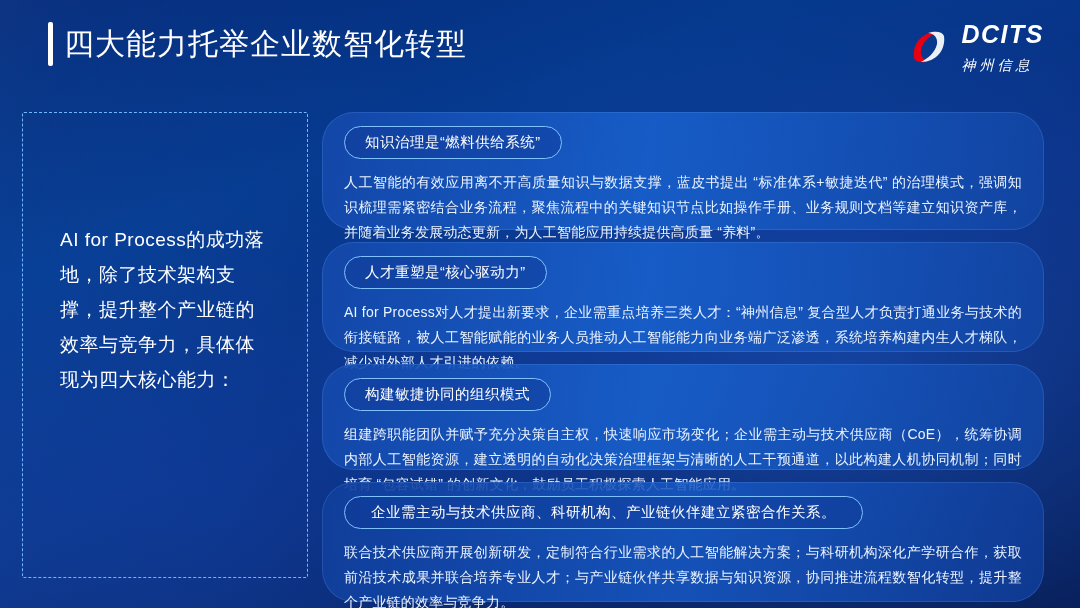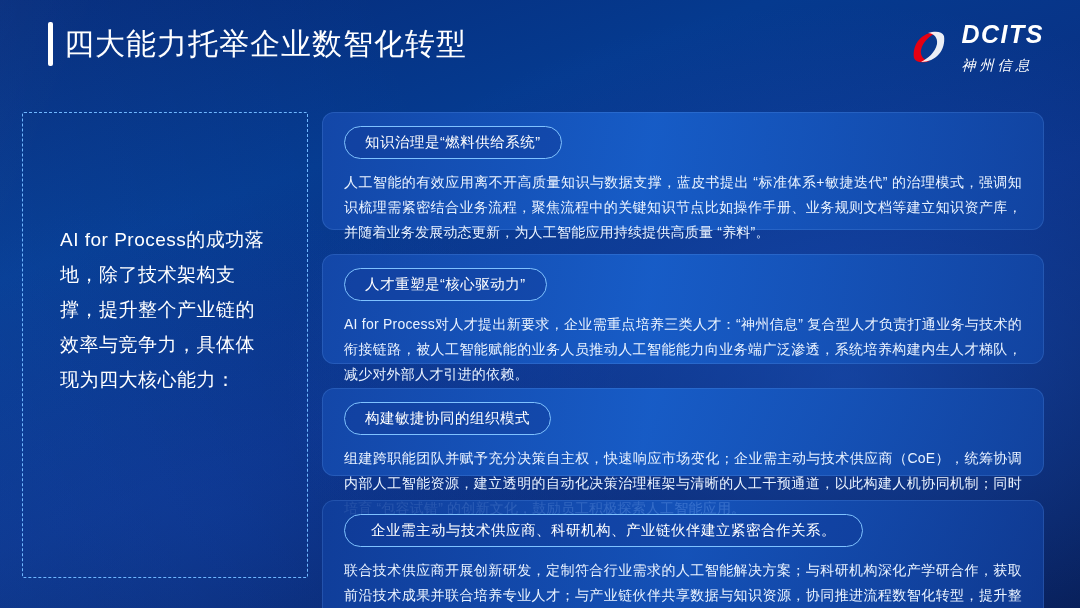--- a/index.html
+++ b/index.html
@@ -95,22 +95,22 @@
 
   
   .cards {
     position: absolute;
     left: 322px; top: 112px;
     width: 722px;
   }
   .card {
     position: relative;
     width: 722px;
-    border-radius: 12px;
-    margin-bottom: 24px;
+    border-radius: 32px;
+    margin-bottom: 12px;
     background: linear-gradient(100deg, rgba(20,72,170,0.92) 0%, rgba(24,96,205,0.88) 45%, rgba(18,70,165,0.82) 100%);
     box-shadow: inset 0 0 0 1px rgba(120,180,255,0.18);
     padding: 14px 22px 18px 22px;
   }
   .card-4 { background: linear-gradient(100deg, rgba(16,62,155,0.92) 0%, rgba(22,88,195,0.85) 50%, rgba(16,62,155,0.8) 100%); }
   .pill {
     display: inline-block;
     border: 1px solid #7fc2ff;
     border-radius: 999px;
     padding: 6px 20px;
@@ -123,21 +123,21 @@
   .pill-wide { padding: 6px 26px; }
   .card-body {
     color: #eaf3ff;
     font-size: 14px;
     line-height: 25px;
     letter-spacing: 0.2px;
     text-align: justify;
   }
   .card-1 { height: 118px; }
   .card-2 { height: 110px; }
-  .card-3 { height: 88px; }
+  .card-3 { height: 106px; }
   .card-4 { height: 120px; }
 </style>
 </head>
 <body>
 
 <div class="slide">
 
   <div class="header">
     <div class="title-bar"></div>
     <div class="title">四大能力托举企业数智化转型</div>

